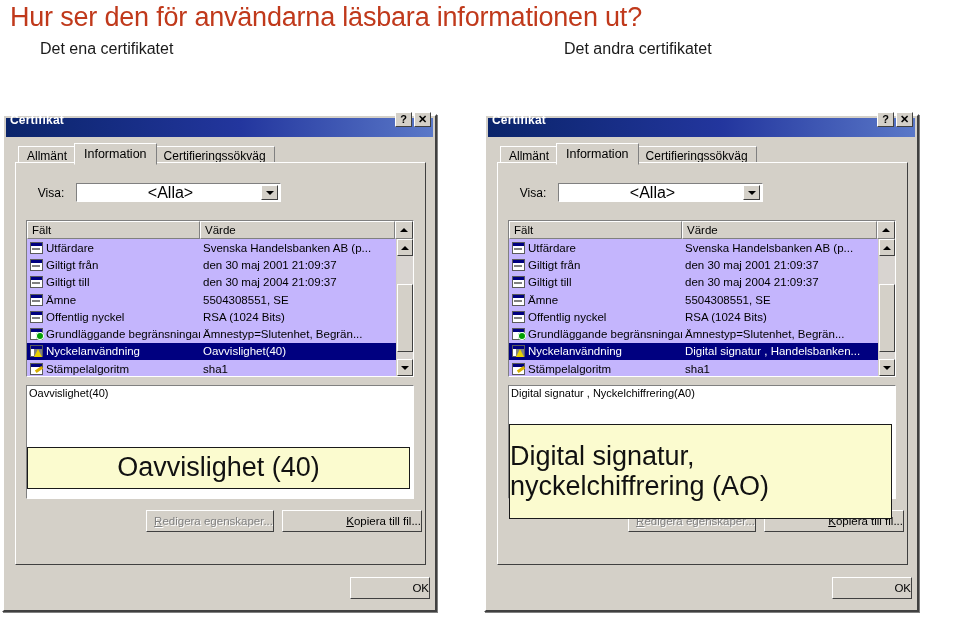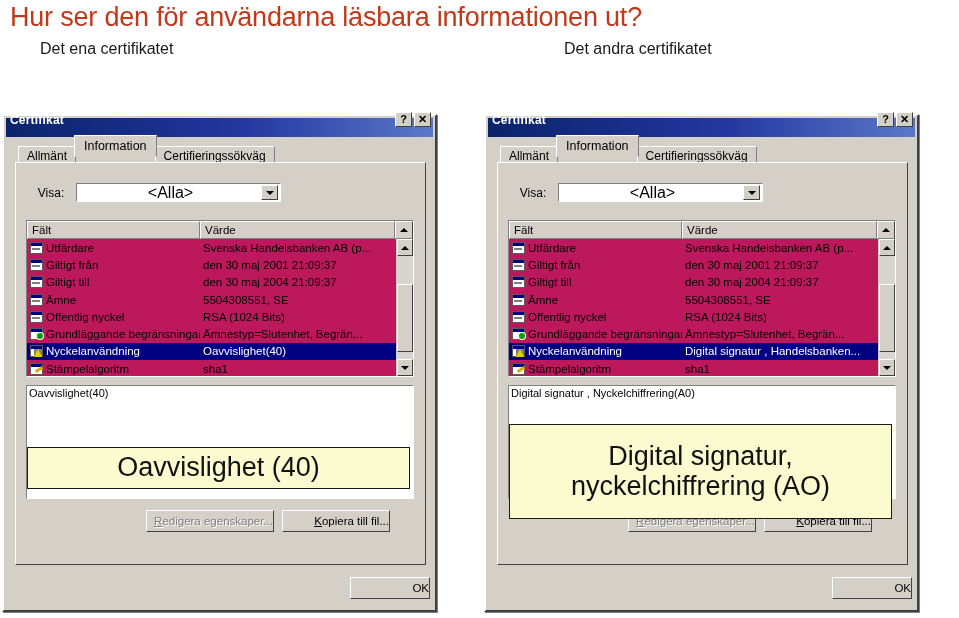--- a/index.html
+++ b/index.html
@@ -107,21 +107,21 @@
     border-top: 1px solid #ffffff;
     border-left: 1px solid #ffffff;
     border-right: 1px solid #808080;
     color: #000;
     box-sizing: border-box;
     white-space: nowrap;
   }
   .tab.active {
     height: 22px;
     line-height: 21px;
-    margin: 8px -2px;
+    margin: 0 -2px;
     position: relative;
     z-index: 3;
     border-bottom: 1px solid #d4d0c8;
     font-size: 12.5px;
     padding: 0 9px;
   }
 
   
   .tabpage {
     position: absolute;
@@ -197,21 +197,21 @@
     border-bottom: 4px solid #000;
   }
 
   
   .listbox {
     position: absolute;
     left: 10px;
     top: 57px;
     width: 388px;
     height: 157px;
-    background: #be185d;
+    background: #c4b5fd;
     border-top: 1px solid #808080;
     border-left: 1px solid #808080;
     border-right: 1px solid #ffffff;
     border-bottom: 1px solid #ffffff;
     box-sizing: border-box;
     overflow: hidden;
   }
   .lb-header {
     display: flex;
     height: 18px;
@@ -389,21 +389,21 @@
 
   
   .callout {
     position: absolute;
     background: #fbfbcf;
     border: 1px solid #1a1a1a;
     box-sizing: border-box;
     display: flex;
     align-items: center;
     justify-content: center;
-    text-align: center;
+    text-align: left;
     color: #111111;
     line-height: 1.08;
   }
   .callout.left {
     left: 27px;
     top: 447px;
     width: 383px;
     height: 42px;
     font-size: 27px;
   }
@@ -436,21 +436,21 @@
   .btn-edit {
     position: absolute;
     left: 130px;
     top: 347px;
     width: 128px;
   }
   .btn-copy {
     position: absolute;
     left: 266px;
     top: 347px;
-    width: 108px;
+    width: 140px;
   }
   .btn-ok {
     position: absolute;
     left: 346px;
     top: 461px;
     width: 80px;
   }
   .underl { text-decoration: underline; }
 </style>
 </head>

